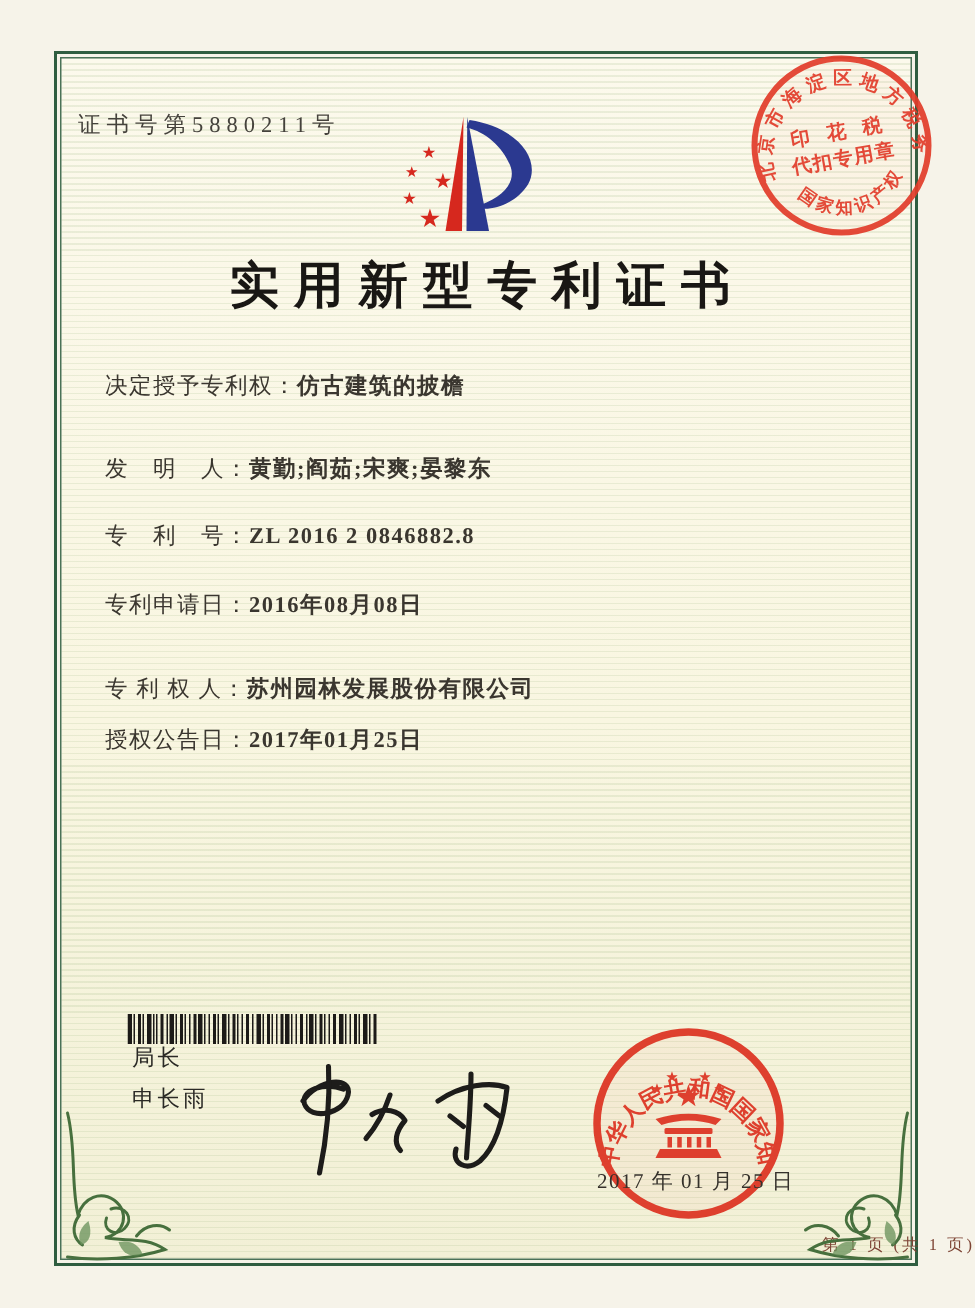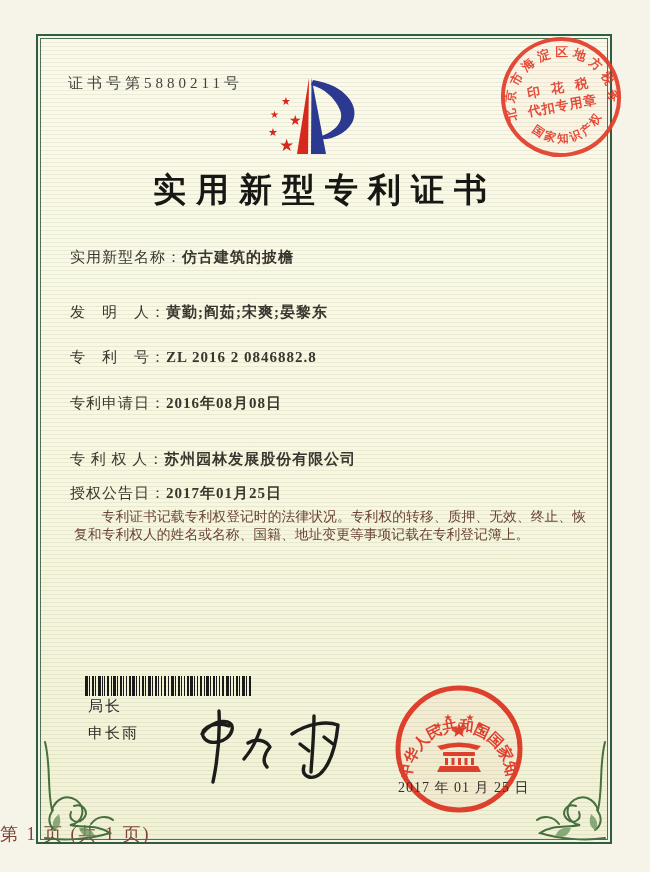--- a/index.html
+++ b/index.html
@@ -12,21 +12,21 @@
     position:absolute;left:36px;top:34px;width:576px;height:810px;
     border:2px solid #2f5d40;box-sizing:border-box;
   }
   .frame-inner{
     position:absolute;inset:2px;border:1px solid #4a7257;
     background-image:
       repeating-linear-gradient(0deg, rgba(146,176,120,.17) 0 1px, rgba(0,0,0,0) 1px 4px),
       linear-gradient(180deg,#fcf9ec 0%,#f9f6e1 55%,#f2f0d6 100%);
   }
   .cert-no{
-    position:absolute;left:68px;top:74px;font-size:15px;color:#45423c;
+    position:absolute;left:52px;top:74px;font-size:15px;color:#45423c;
     letter-spacing:4px;
   }
   .logo{position:absolute;left:268px;top:72px;width:100px;height:88px;}
   .tax-stamp{
     position:absolute;left:498px;top:34px;width:126px;height:126px;
     transform:rotate(-10deg);opacity:.92;z-index:5;
   }
   .title{
     position:absolute;left:0;top:168px;width:650px;text-align:center;
     font-size:33px;font-weight:bold;color:#191714;letter-spacing:10px;
@@ -49,22 +49,22 @@
   .signature{position:absolute;left:172px;top:704px;width:185px;height:92px;z-index:4;}
   .seal{position:absolute;left:393px;top:683px;width:132px;height:132px;z-index:3;opacity:.93;}
   .seal-date{
     position:absolute;left:398px;top:779px;width:170px;z-index:4;
     font-size:14px;color:#35312b;letter-spacing:1px;white-space:nowrap;
   }
   .flourish{position:absolute;width:95px;height:104px;z-index:1;}
   .flourish.bl{left:39px;top:740px;}
   .flourish.br{left:516px;top:740px;transform:scaleX(-1);}
   .footer{
-    position:absolute;left:0;top:822px;width:650px;text-align:left;
-    font-size:18px;color:#7d4435;letter-spacing:2px;
+    position:absolute;left:0;top:822px;width:650px;text-align:right;
+    font-size:11px;color:#7d4435;letter-spacing:2px;
   }
 </style>
 </head>
 <body>
 
 <div class="frame">
   <div class="frame-inner"></div>
 </div>
 
 <svg class="flourish bl" viewBox="0 0 95 104">
@@ -115,40 +115,39 @@
   <text font-size="11.5" fill="#e23c2a" font-weight="bold">
     <textPath href="#tsBot" startOffset="4" textLength="96">国家知识产权局</textPath>
   </text>
   <text x="63" y="58" text-anchor="middle" font-size="13" letter-spacing="4" fill="#e23c2a" font-weight="bold">印 花 税</text>
   <text x="63" y="76" text-anchor="middle" font-size="13" letter-spacing="1" fill="#e23c2a" font-weight="bold">代扣专用章</text>
 </svg>
 
 <div class="title">实用新型专利证书</div>
 
 <div class="field" style="top:248px">
-  <span>实用新型名称：</span><span class="val">仿古建筑的披檐</span>
+  <span>决定授予专利权：</span><span class="val">仿古建筑的披檐</span>
 </div>
 <div class="field" style="top:303px">
   <span>发　明　人：</span><span class="val">黄勤;阎茹;宋爽;晏黎东</span>
 </div>
 <div class="field" style="top:348px">
   <span>专　利　号：</span><span class="val">ZL 2016 2 0846882.8</span>
 </div>
 <div class="field" style="top:394px">
   <span>专利申请日：</span><span class="val">2016年08月08日</span>
 </div>
 <div class="field" style="top:450px">
   <span>专 利 权 人：</span><span class="val">苏州园林发展股份有限公司</span>
 </div>
 <div class="field" style="top:484px">
   <span>授权公告日：</span><span class="val">2017年01月25日</span>
 </div>
 
 <div class="paras">
-  <p>专利证书记载专利权登记时的法律状况。专利权的转移、质押、无效、终止、恢复和专利权人的姓名或名称、国籍、地址变更等事项记载在专利登记簿上。</p>
 </div>
 
 <svg class="barcode" viewBox="0 0 168 20" preserveAspectRatio="none">
   <g fill="#1c1a18">
     <rect x="0" width="3" height="20"></rect>
       <rect x="4" width="1" height="20"></rect>
       <rect x="7" width="2" height="20"></rect>
     <rect x="10" width="1" height="20"></rect>
       <rect x="13" width="3" height="20"></rect>
       <rect x="17" width="1" height="20"></rect>

